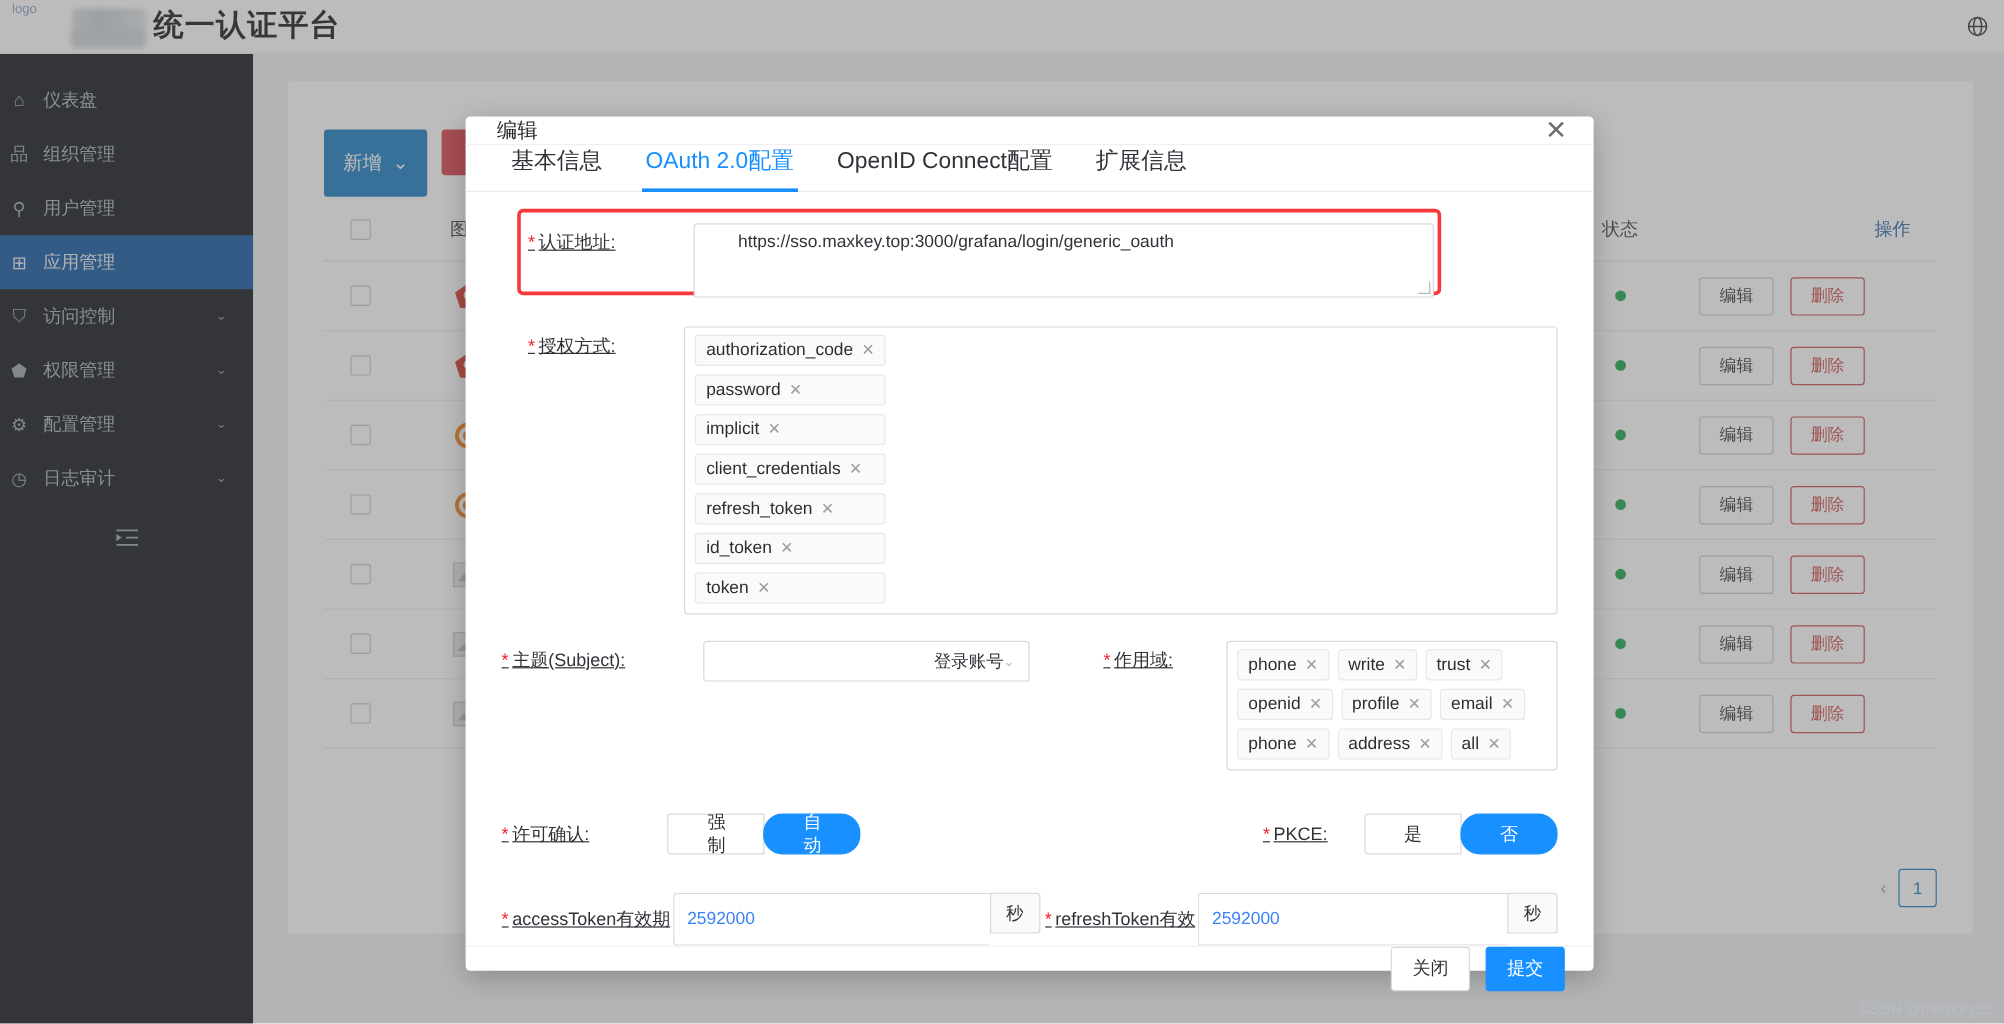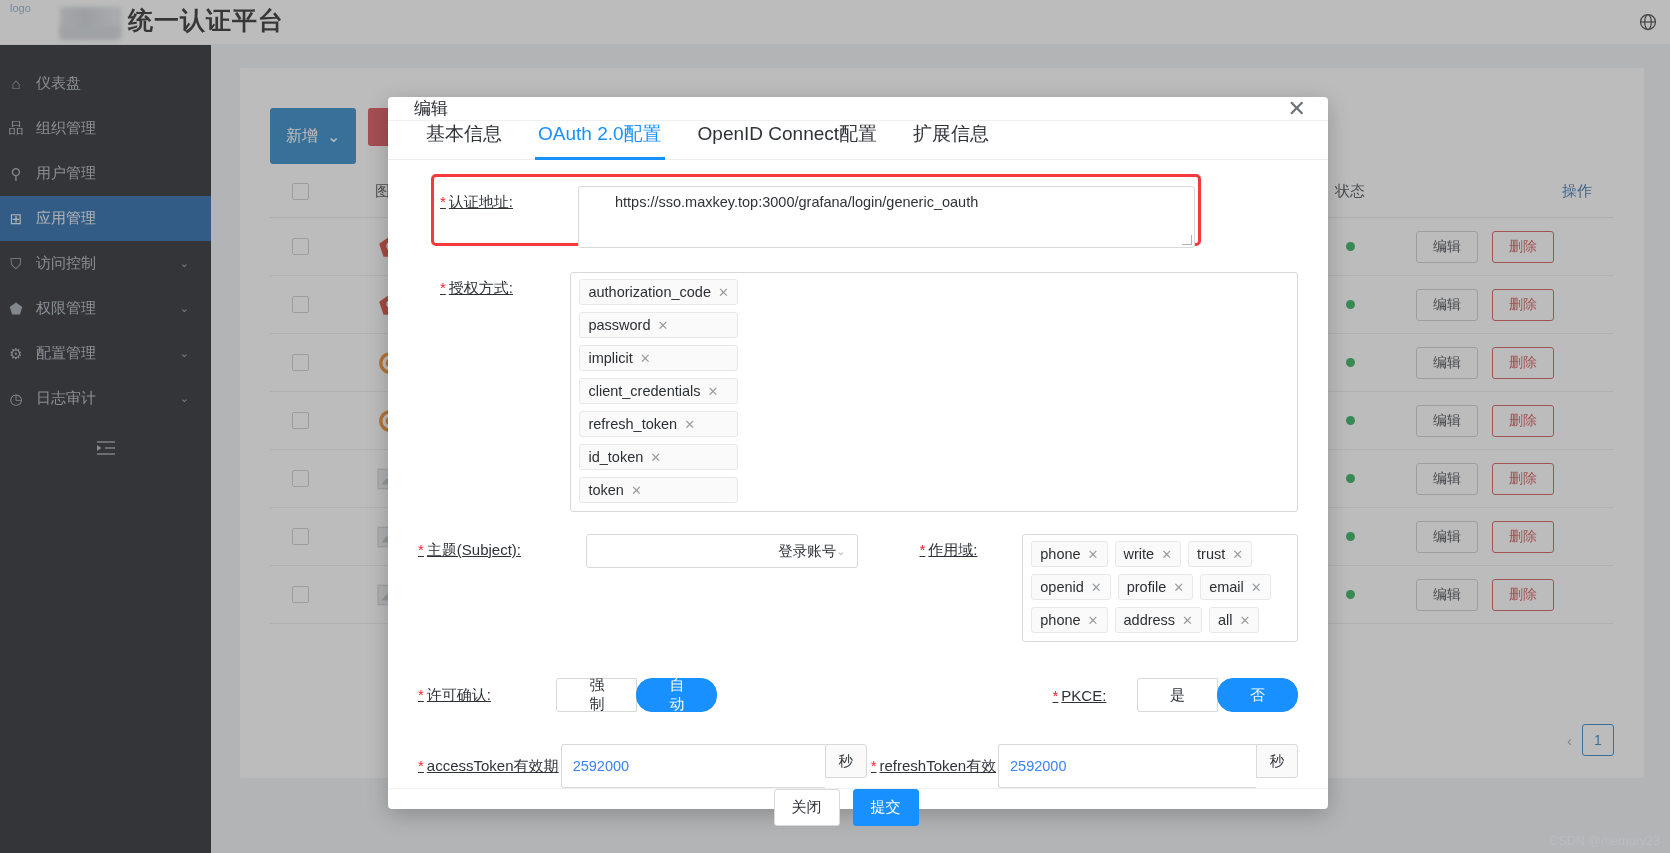--- a/index.html
+++ b/index.html
@@ -212,21 +212,21 @@
     height: 44px; padding: 0 11px; font-size: 14.5px; color: #3b82f6;
     outline: none; font-family: "Liberation Sans", sans-serif;
   }
   .input-grp .suffix {
     border: 1px solid #d9d9d9; border-radius: 0 3px 3px 0; background: #fafafa;
     height: 34px; width: 42px; display: flex; align-items: center;
     justify-content: center; font-size: 14.5px; color: #2f3338;
   }
   .modal-foot {
     height: 72px; border-top: 1px solid #f0f0f0; display: flex;
-    align-items: center; justify-content: center; gap: 13px; padding-right: 24px;
+    align-items: center; justify-content: flex-end; gap: 13px; padding-right: 24px;
   }
   .btn-ghost {
     min-width: 66px; height: 37px; padding: 0 17px; border: 1px solid #d9d9d9;
     background: #fff; border-radius: 3px; font-size: 15px; color: #2f3338;
     cursor: pointer; font-family: "Liberation Sans", sans-serif;
   }
   .btn-blue {
     min-width: 66px; height: 37px; padding: 0 17px; border: 1px solid #1890ff;
     background: #1890ff; border-radius: 3px; font-size: 15px; color: #fff;
     cursor: pointer; font-family: "Liberation Sans", sans-serif;

